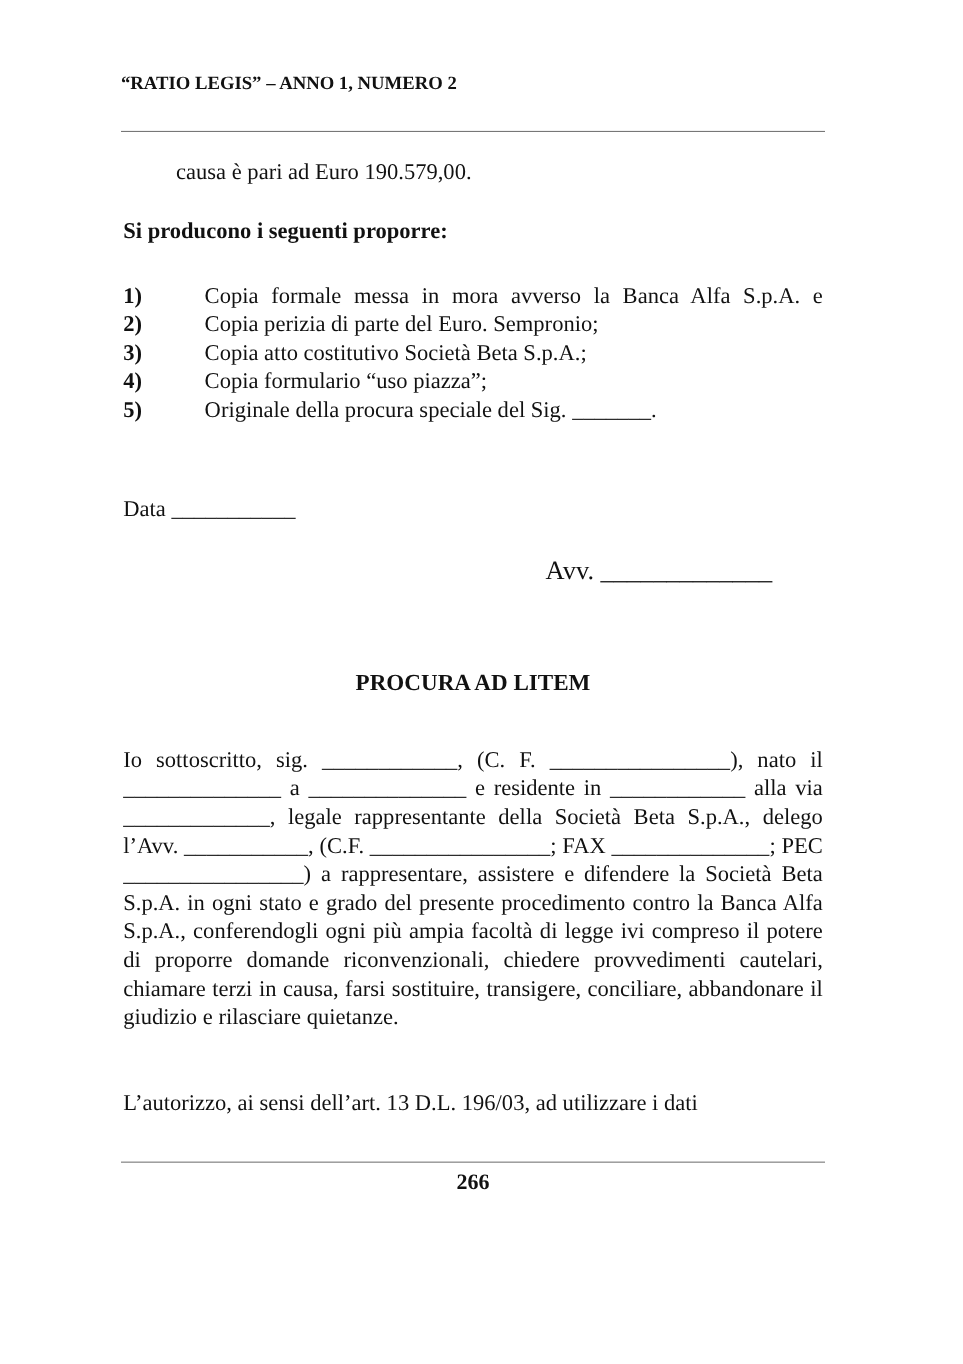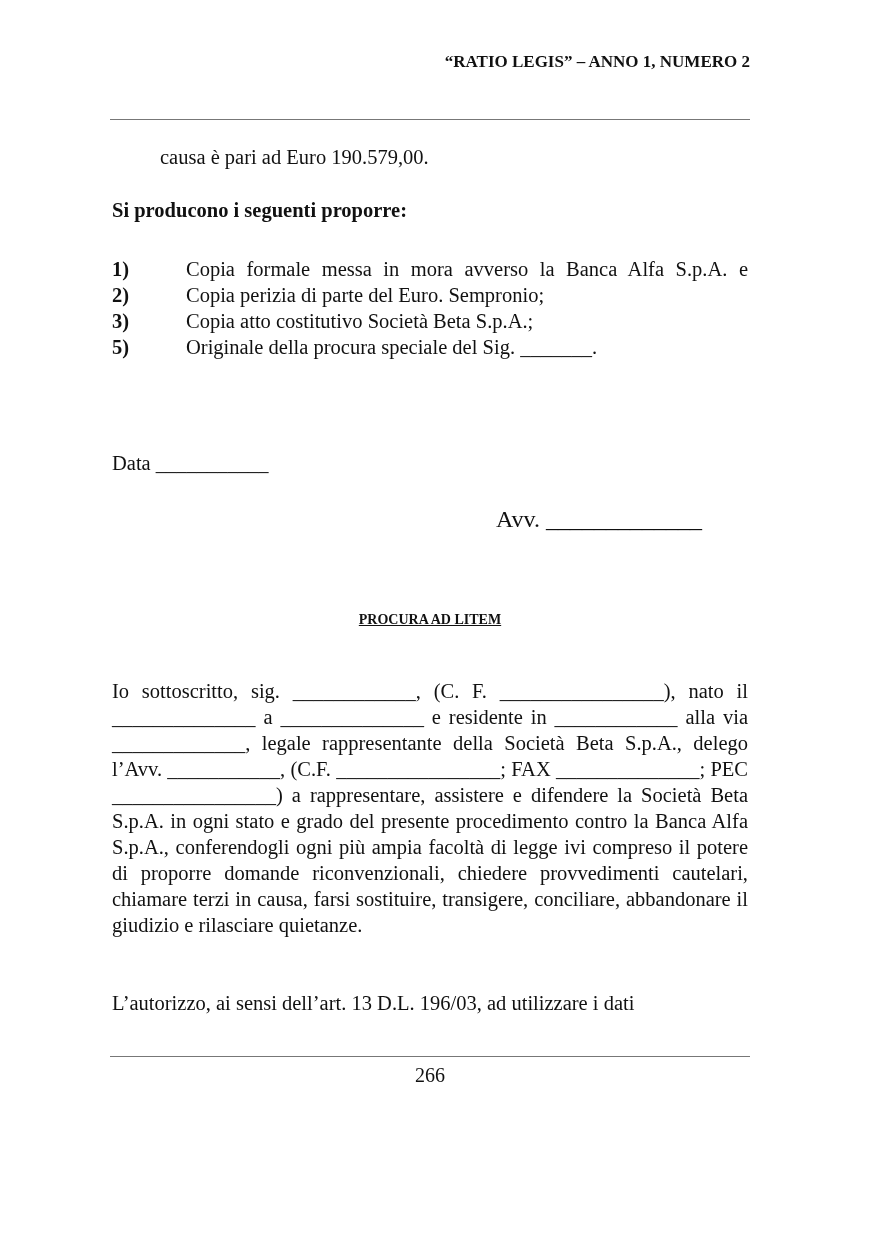--- a/index.html
+++ b/index.html
@@ -1,53 +1,54 @@
 <!DOCTYPE html>
 <html><head>
 <meta charset="utf-8">
 <style>
   html, body { margin: 0; padding: 0; background: #ffffff; }
   body { width: 875px; height: 1240px; position: relative; overflow: hidden;
          font-family: "Liberation Serif", "DejaVu Serif", serif; color: #111; }
   .page { position: absolute; left: 0; top: 0; width: 875px; height: 1240px; }
-  .running-head { position: absolute; top: 52px; left: 110px; width: 640px; text-align: right;
+  .running-head { position: absolute; top: 66px; left: 110px; width: 640px; text-align: left;
                   font-weight: bold; font-size: 17px; letter-spacing: 0; }
   .rule { position: absolute; left: 110px; width: 640px; height: 0; border-top: 1.5px solid #777; }
   .rule.top { top: 119px; }
   .rule.bottom { top: 1056px; }
   .text { position: absolute; left: 112px; width: 636px; font-size: 20.5px; line-height: 26px; }
   .l1 { top: 144px; margin-left: 48px; }
   .heading { top: 197px; font-weight: bold; }
   .list { top: 256px; }
   .list .item { display: block; }
   .list .num { font-weight: bold; display: inline-block; width: 74px; }
   .date { top: 450px; }
   .avv { position: absolute; top: 506px; left: 496px; font-size: 24px; line-height: 26px; }
   .title { position: absolute; top: 607px; left: 110px; width: 640px; text-align: center;
-           font-weight: bold; font-size: 14px; line-height: 26px; text-decoration: underline; }
+           font-weight: bold; font-size: 21px; line-height: 26px; }
   .proc { top: 678px; text-align: justify; }
   .proc p { margin: 0; text-align: justify; text-align-last: left; }
   .aut { top: 990px; }
   .pagenum { position: absolute; top: 1064px; left: 110px; width: 640px; text-align: center;
-             font-weight: normal; font-size: 20px; }
+             font-weight: bold; font-size: 20px; }
 </style>
 </head>
 <body>
 
 <div class="page">
   <div class="running-head">“RATIO LEGIS”  –  ANNO 1, NUMERO 2</div>
   <div class="rule top"></div>
 
   <div class="text l1">causa è pari ad Euro 190.579,00.</div>
   <div class="text heading">Si producono i seguenti proporre:</div>
 
   <div class="text list">
     <div class="item" style="text-align:justify;text-align-last:justify;"><span class="num">1)</span><span>Copia formale messa in mora avverso la Banca Alfa S.p.A. e</span></div>
     <div class="item"><span class="num">2)</span><span>Copia perizia di parte del Euro. Sempronio;</span></div>
     <div class="item"><span class="num">3)</span><span>Copia atto costitutivo Società Beta S.p.A.;</span></div>
+    <div class="item"><span class="num">4)</span><span>Copia formulario “uso piazza”;</span></div>
     <div class="item"><span class="num">5)</span><span>Originale della procura speciale del Sig. _______.</span></div>
   </div>
 
   <div class="text date">Data ___________</div>
   <div class="avv">Avv. _____________</div>
 
   <div class="title">PROCURA AD LITEM</div>
 
   <div class="text proc">
     <p>Io sottoscritto, sig. ____________, (C. F. ________________), nato il ______________ a ______________ e residente in ____________ alla via _____________, legale rappresentante della Società Beta S.p.A., delego l’Avv. ___________, (C.F. ________________; FAX ______________; PEC ________________) a rappresentare, assistere e difendere la Società Beta S.p.A. in ogni stato e grado del presente procedimento contro la Banca Alfa S.p.A., conferendogli ogni più ampia facoltà di legge ivi compreso il potere di proporre domande riconvenzionali, chiedere provvedimenti cautelari, chiamare terzi in causa, farsi sostituire, transigere, conciliare, abbandonare il giudizio e rilasciare quietanze.</p>

